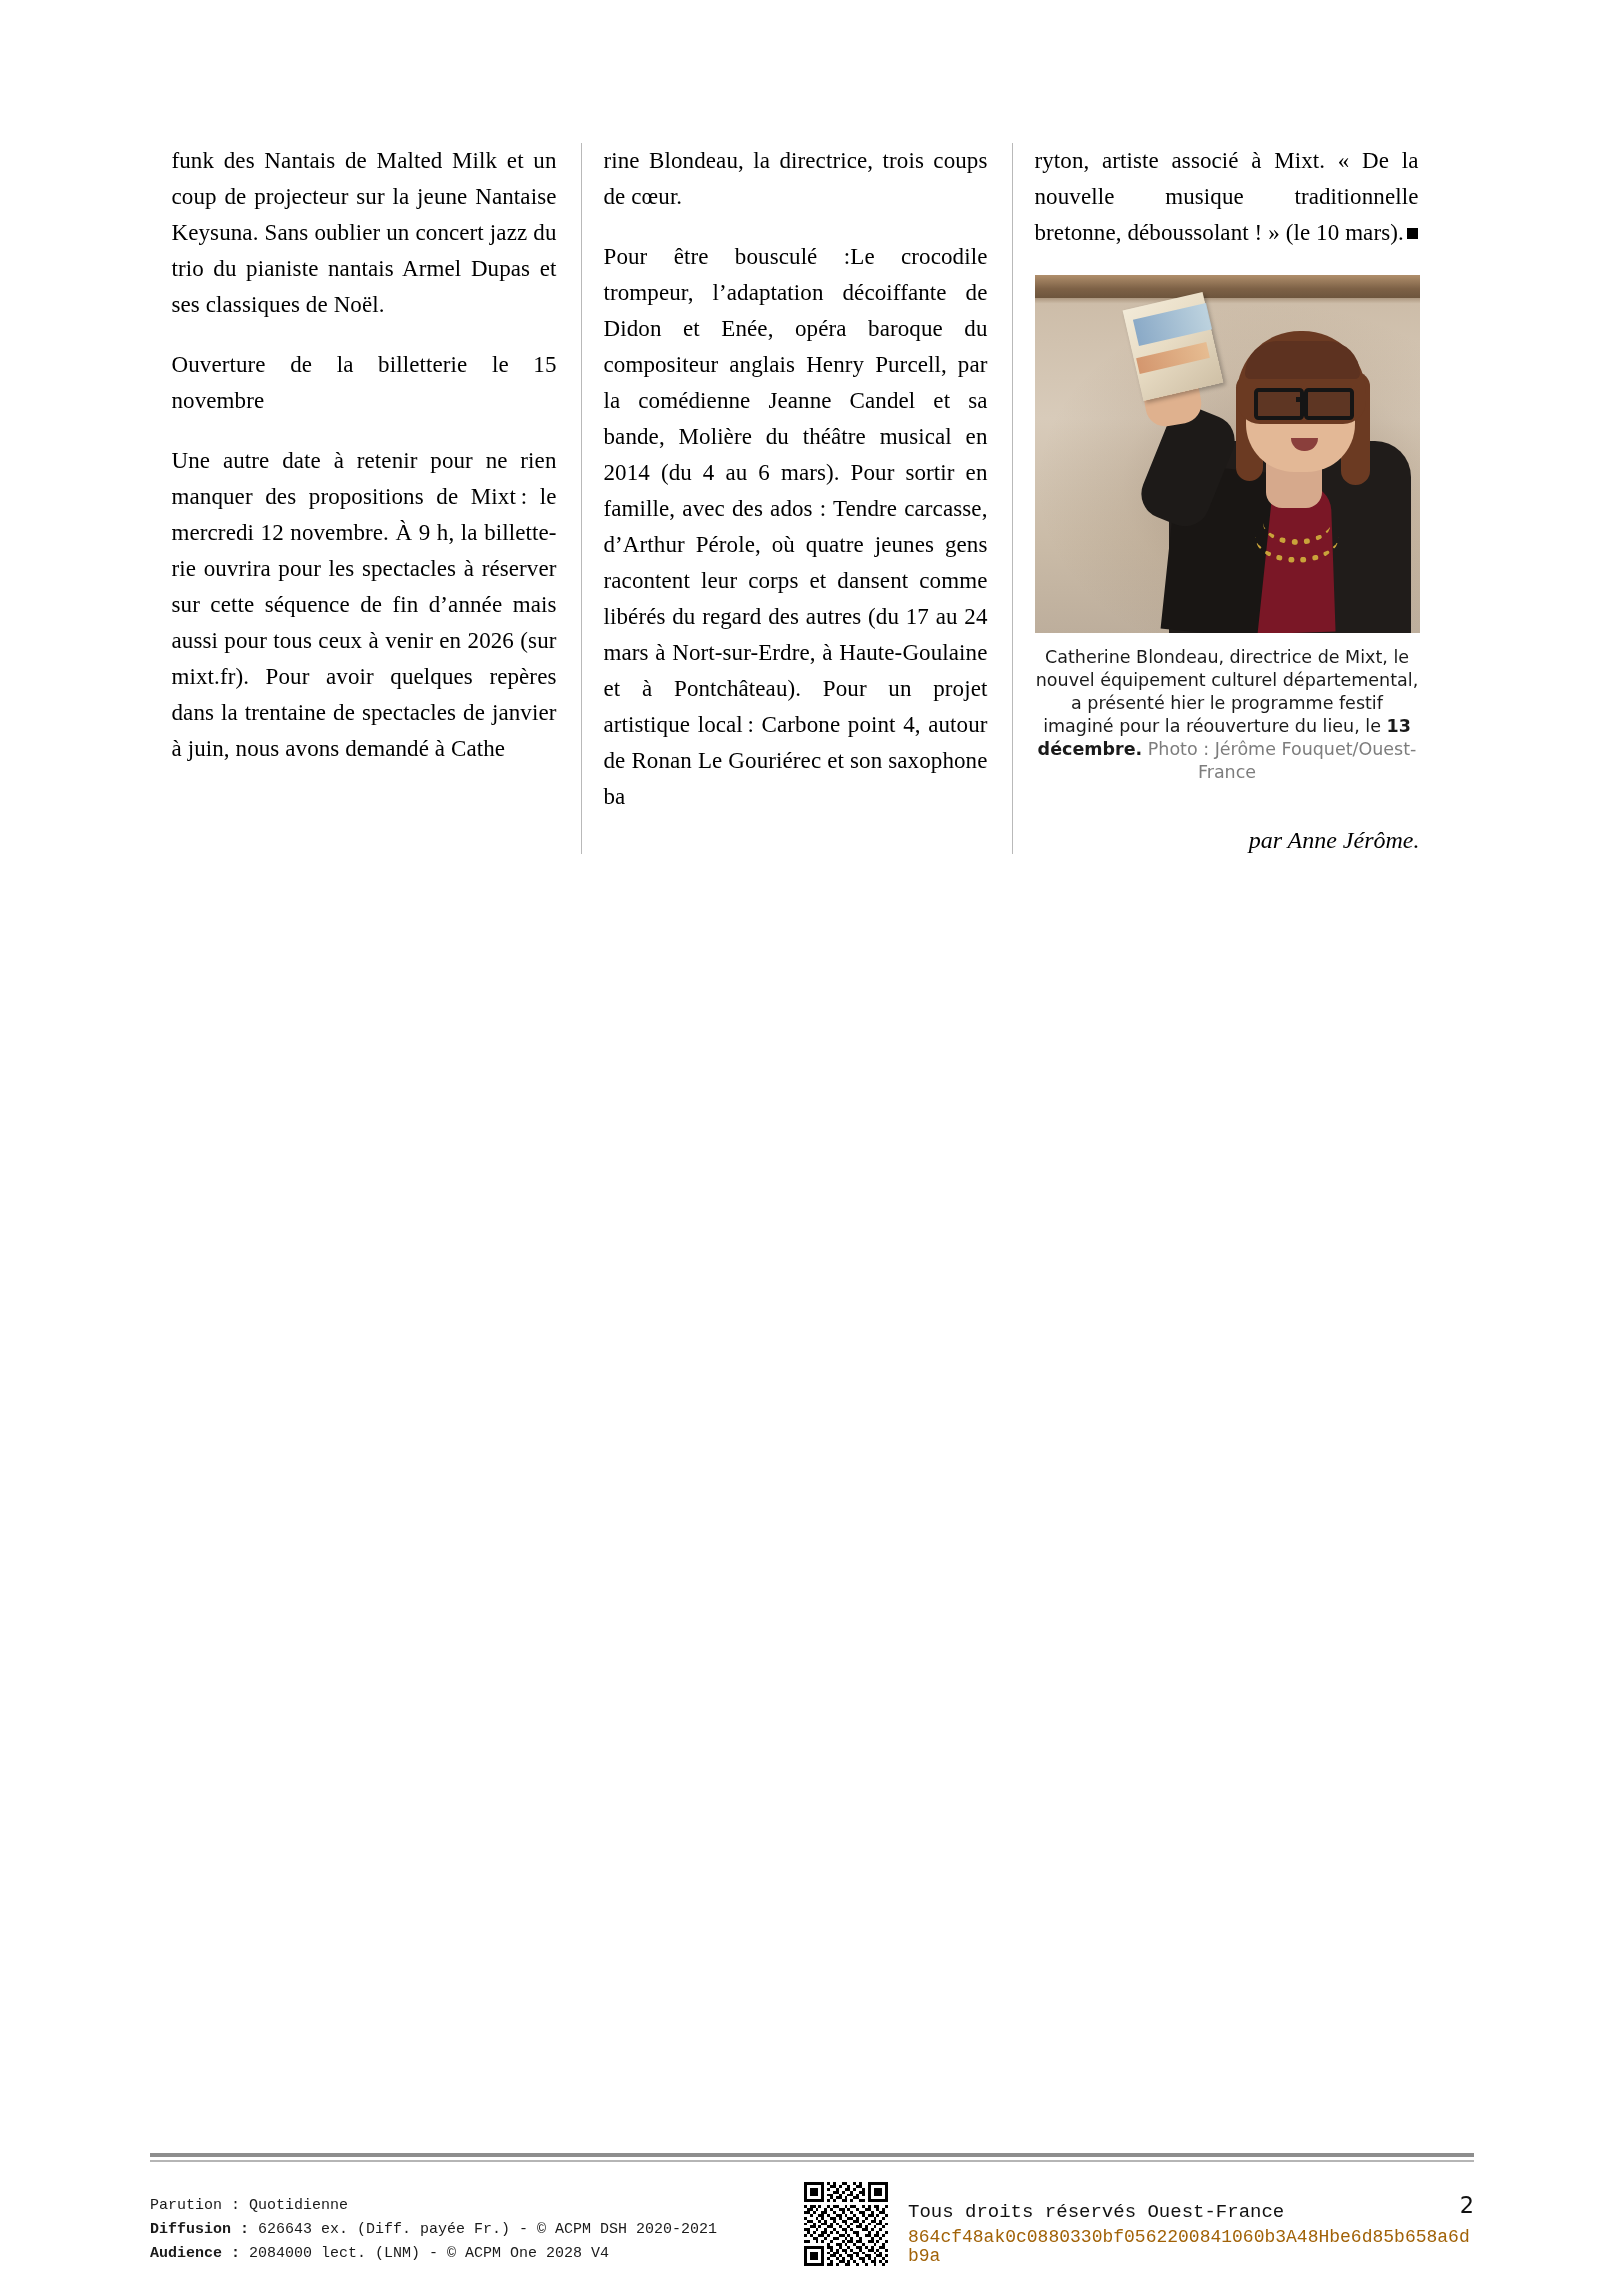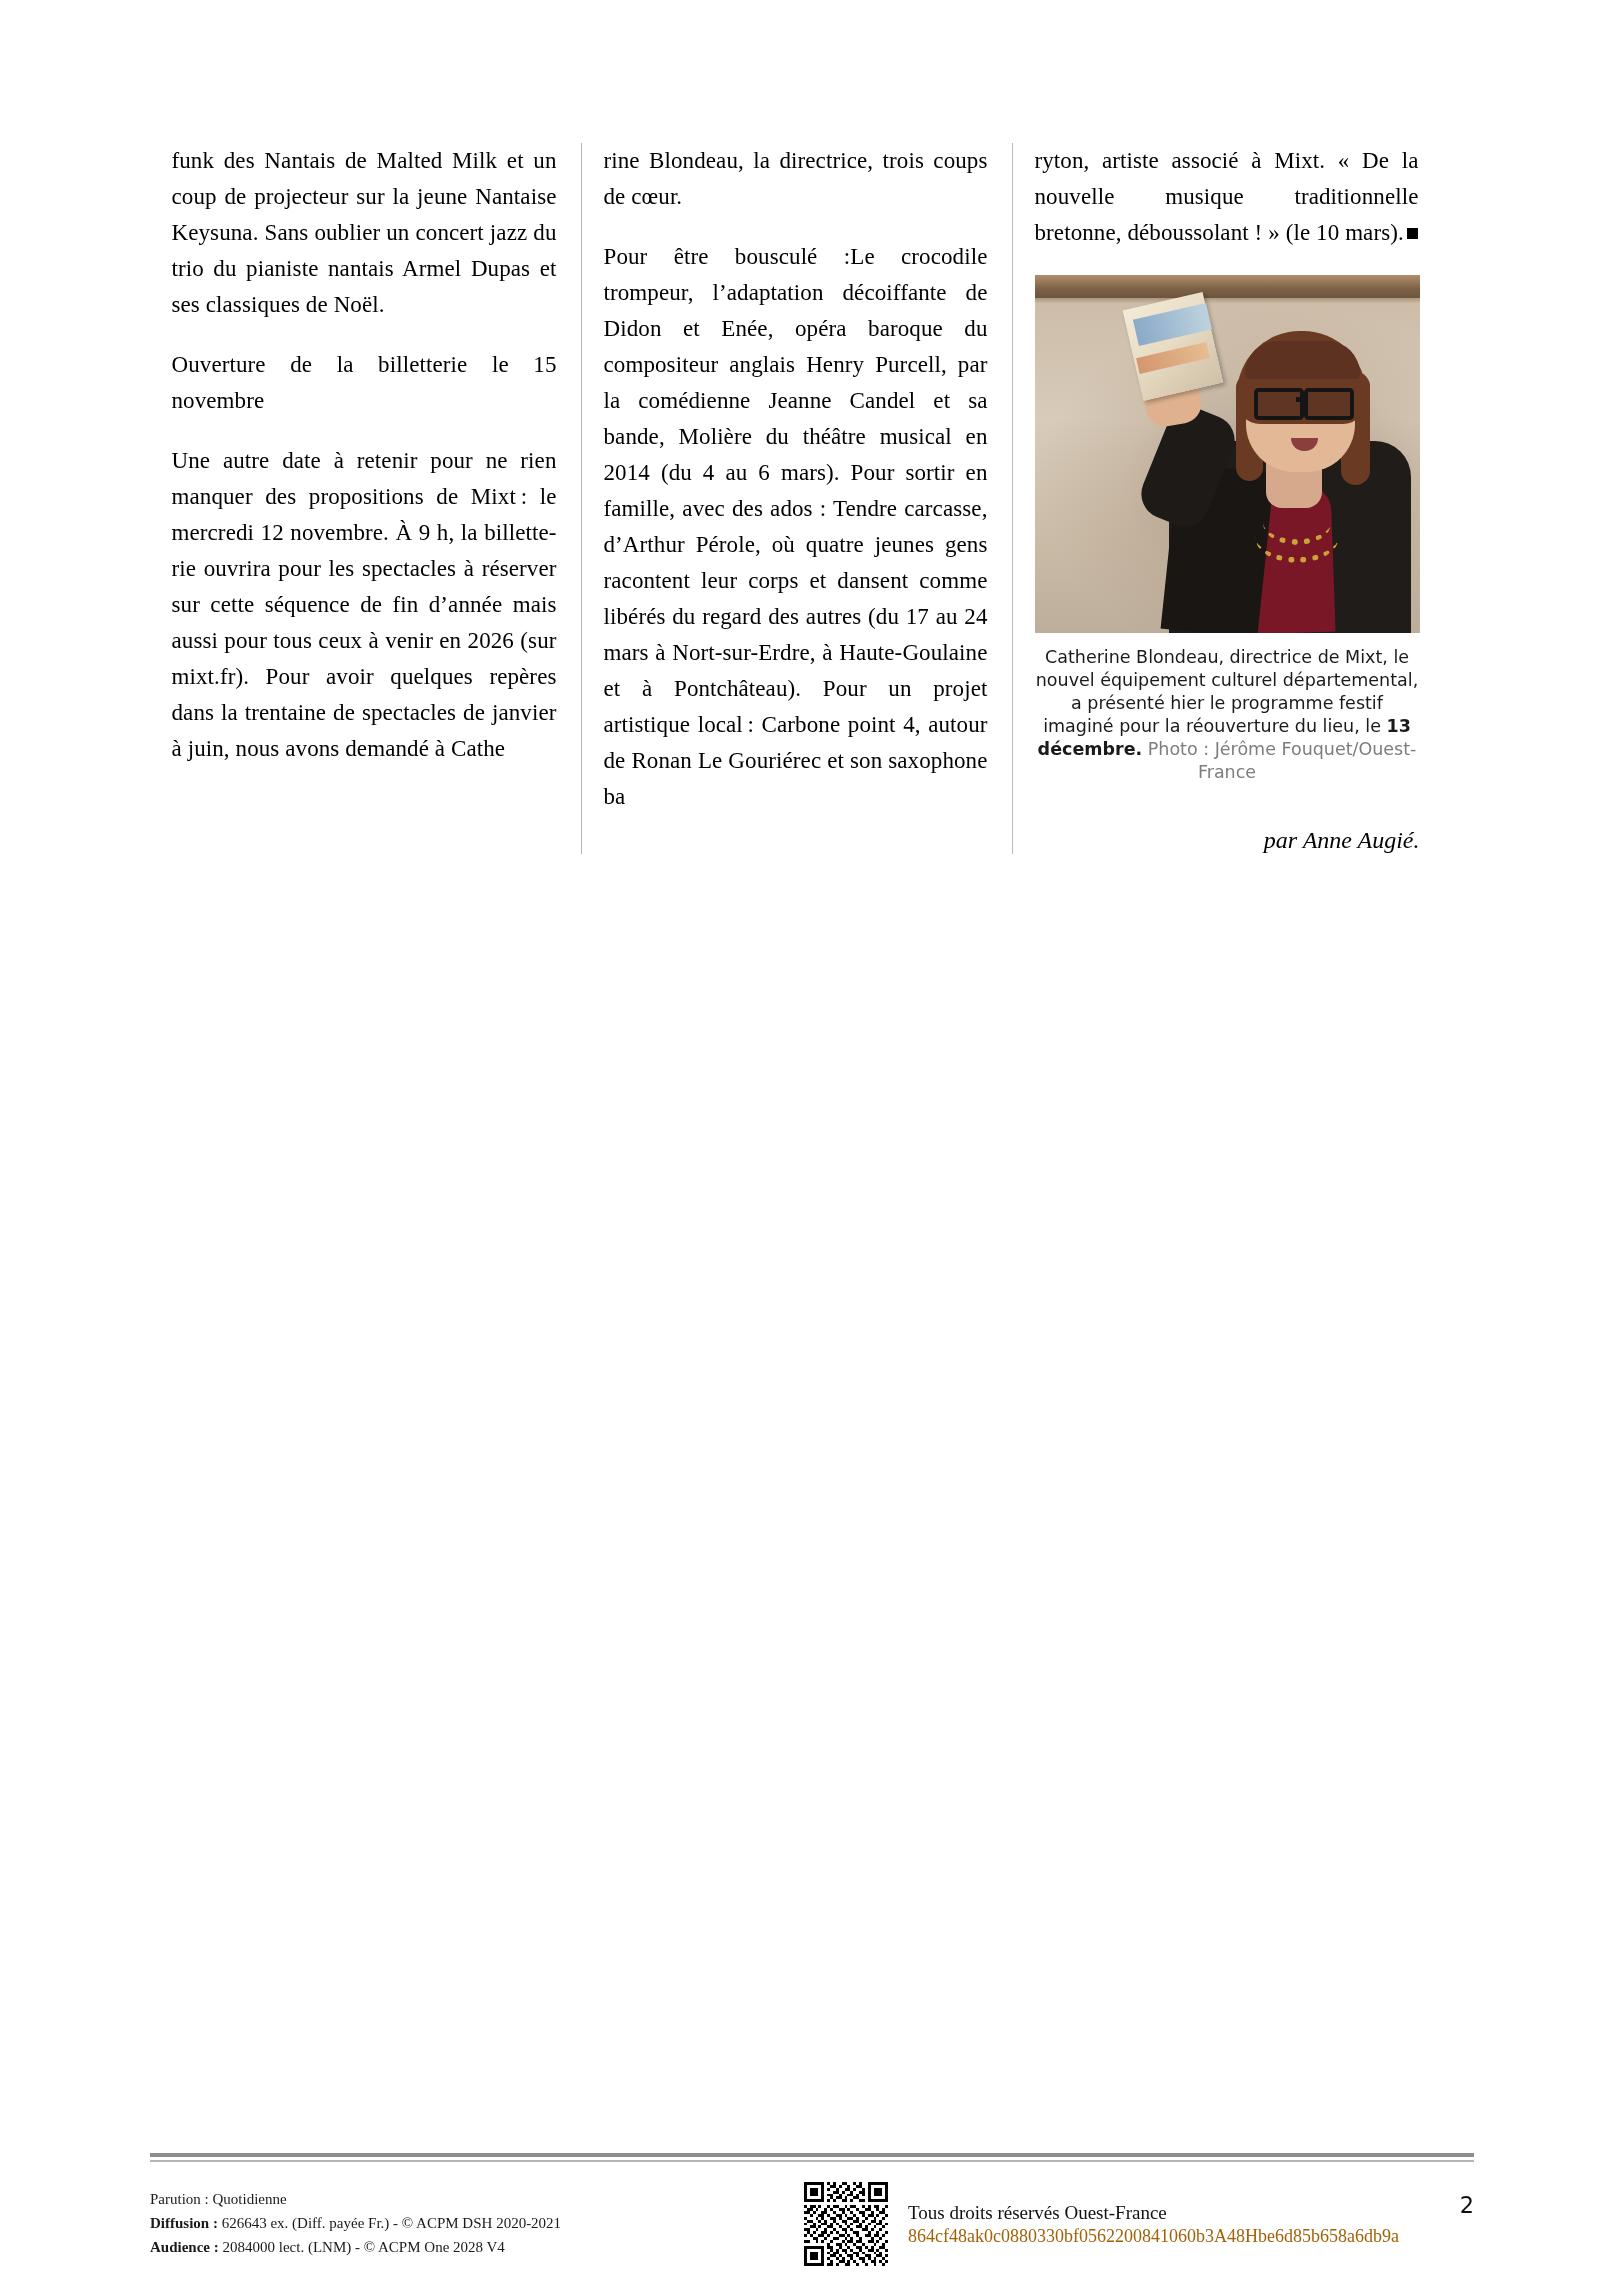--- a/index.html
+++ b/index.html
@@ -208,23 +208,23 @@
     background: #8d8d8d;
   }
   .footer-rule-mid {
     width: 100%;
     height: 1.8px;
     background: #b5b5b5;
     margin-top: 3.6px;
   }
   .footer-body {
     display: flex;
-    align-items: center;
+    align-items: flex-end;
     margin-top: 18px;
-    font-family: Liberation Serif, serif;
+    font-family: Liberation Mono, monospace;
   }
   .footer-left {
     width: 654px;
     font-size: 15px;
     line-height: 24px;
     color: #1a1a1a;
   }
   .footer-left b { font-weight: bold; }
   .qr {
     width: 84px;
@@ -299,21 +299,21 @@
         <div class="ph-mouth"></div>
         <div class="ph-forearm"></div>
         <div class="ph-hand"></div>
         <div class="ph-book"></div>
         <div class="ph-book-band"></div>
         <div class="ph-book-band2"></div>
       </div>
 
       <div class="caption"><span>Catherine Blondeau, directrice de Mixt, le nouvel équipement cultu­rel départemental, a présenté hier le programme festif imaginé pour la réouverture du lieu, le </span><span class="cap-bold">13 décembre.</span><span class="cap-credit"> Photo : Jérôme Fou­quet/Ouest-France</span></div>
 
-      <div class="byline">par Anne Augié.</div>
+      <div class="byline">par Anne Jérôme.</div>
     </div>
   </div>
 </div>
 
 <div class="footer">
   <div class="footer-rule-top"></div>
   <div class="footer-rule-mid"></div>
 
   <div class="footer-body">
     <div class="footer-left">

